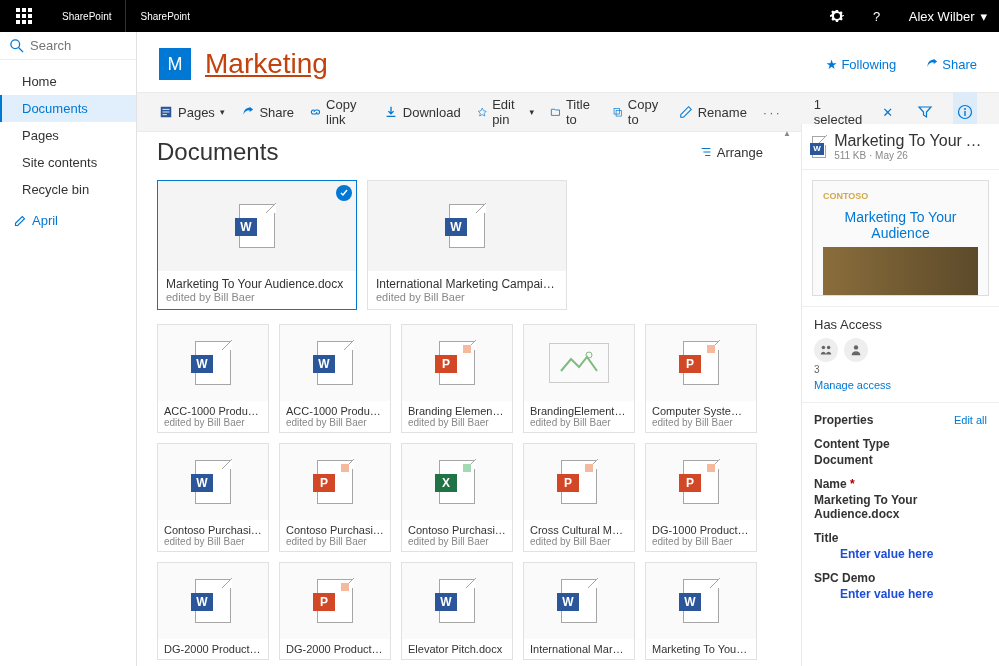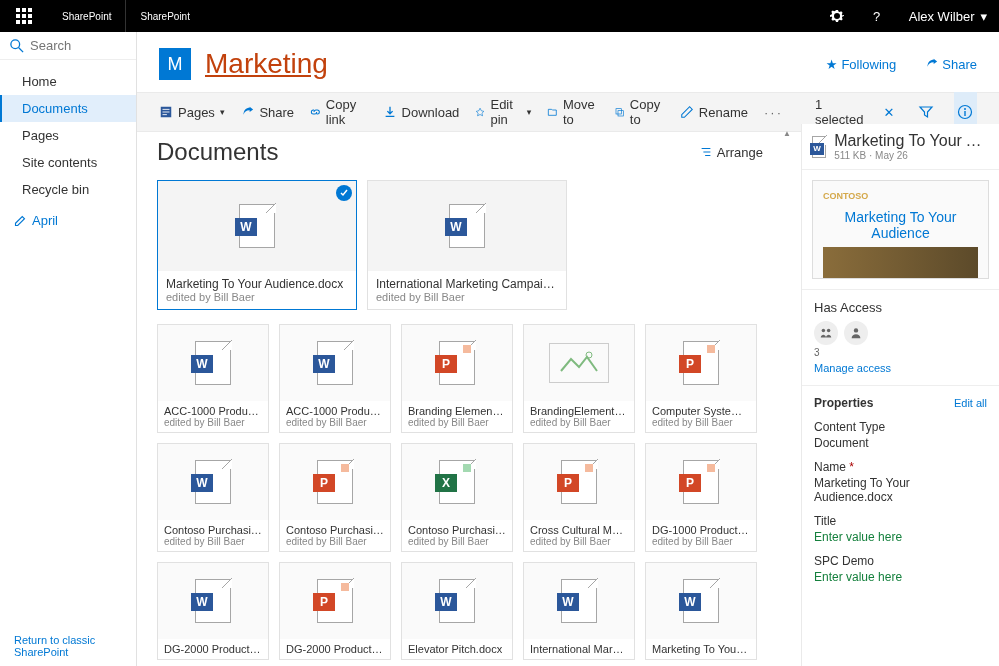--- a/index.html
+++ b/index.html
@@ -64,37 +64,37 @@
 .tile-sm .thumb { height: 76px; background: #fafafa; display: flex; align-items: center; justify-content: center; }
 .tile-sm .meta { padding: 4px 6px; font-size: 11px; }
 .tile-sm .fn { overflow: hidden; text-overflow: ellipsis; white-space: nowrap; }
 .tile-sm .sub { color: #888; font-size: 10px; }
 
 
 .details { position: absolute; right: 0; top: 92px; width: 198px; bottom: 0; border-left: 1px solid #eaeaea; background: #fff; overflow-y: auto; font-size: 12px; }
 .det-hdr { display: flex; gap: 8px; padding: 8px 10px; border-bottom: 1px solid #eee; align-items: center; }
 .det-hdr .tt { font-size: 16px; overflow: hidden; text-overflow: ellipsis; white-space: nowrap; }
 .det-hdr .sb { color: #888; font-size: 10px; }
-.preview { margin: 10px; height: 99px; border: 1px solid #ddd; background: #fafafa; position: relative; overflow: hidden; }
+.preview { margin: 10px; height: 116px; border: 1px solid #ddd; background: #fafafa; position: relative; overflow: hidden; }
 .preview .brand { position: absolute; top: 10px; left: 10px; font-size: 9px; color: #d4a84a; font-weight: bold; }
 .preview .ptxt { color: #0078d4; font-size: 14px; text-align: center; padding: 28px 10px 6px; }
 .preview .pimg { height: 50px; background: linear-gradient(90deg,#8a6d3b,#5c4a2a); margin: 0 10px; }
 .det-sec { padding: 10px 12px; border-top: 1px solid #eee; }
 .det-sec h4 { font-size: 13px; font-weight: 400; margin-bottom: 6px; }
 .access-row { display: flex; gap: 6px; align-items: center; }
 .access-ic { width: 24px; height: 24px; border-radius: 50%; background: #eee; display: flex; align-items: center; justify-content: center; font-size: 11px; }
 .manage { color: #0078d4; font-size: 11px; cursor: pointer; margin-top: 4px; display: inline-block; }
 .prop-sec { padding: 10px 12px; border-top: 1px solid #eee; }
 .prop-hdr { display: flex; align-items: center; }
 .edit-all { margin-left: auto; color: #0078d4; font-size: 11px; cursor: pointer; }
-.prop { margin-top: 10px; }
+.prop { margin-top: 10px; font-weight: bold; }
 .prop label { font-size: 12px; color: #333; display: block; }
 .prop .req { color: #a80000; }
 .prop .val { font-size: 12px; color: #333; margin-top: 2px; }
-.prop .ph { color: #15803d; }
+.prop .ph { color: #1d4ed8; margin-left: 26px; }
 
 
 .vscroll { position: absolute; right: 208px; top: 96px; width: 8px; bottom: 0; }
 .vscroll .arrow { height: 10px; display:flex;align-items:center;justify-content:center;font-size:8px;color:#888;}
 
 
 .ficon { width: 36px; height: 44px; position: relative; }
 .ficon .page { position: absolute; inset: 0; background: #fff; border: 1px solid #a6a6a6; }
 .ficon .fold { position: absolute; right: -1px; top: -1px; width: 10px; height: 10px; background: linear-gradient(135deg, transparent 49%, #a6a6a6 50%, #fff 52%); }
 .ficon .badge { position: absolute; left: -4px; top: 14px; width: 22px; height: 18px; display: flex; align-items: center; justify-content: center; color: #fff; font-weight: bold; font-size: 12px; }
@@ -156,21 +156,20 @@
     <div class="nav-item">Pages</div>
     <div class="nav-item">Site contents</div>
     <div class="nav-item">Recycle bin</div>
   </div>
   <div class="nav-edit">
     <svg width="12" height="12" viewBox="0 0 16 16">
         <path d="M2 11l9-9 3 3-9 9H2v-3z" fill="none" stroke="#0078d4" stroke-width="1.5"></path>
       </svg>
     <span>April</span>
   </div>
-  <div class="classic-link">Return to classic SharePoint</div>
 </div>
 
 <div class="content">
   <div class="site-header">
     <div class="site-logo">M</div>
     <div class="site-title">Marketing</div>
     <div class="header-spacer"></div>
     <div class="follow">
       <span style="color:#0078d4">★</span>
       <span>Following</span>
@@ -214,21 +213,21 @@
       <svg width="14" height="14" viewBox="0 0 16 16">
           <path d="M8 2l2 4 4 1-3 3 1 4-4-2-4 2 1-4-3-3 4-1z" fill="none" stroke="#0078d4"></path>
         </svg>
       <span>Edit pin</span>
       <span style="font-size:9px">▾</span>
     </div>
     <div class="cmd">
       <svg width="14" height="14" viewBox="0 0 16 16">
           <path d="M2 4h5l1 1h6v8H2z" fill="none" stroke="#0078d4" stroke-width="1.2"></path>
         </svg>
-      <span>Move to</span>
+      <span>Title to</span>
     </div>
     <div class="cmd">
       <svg width="14" height="14" viewBox="0 0 16 16">
           <rect x="3" y="3" width="8" height="8" fill="none" stroke="#0078d4"></rect>
           <rect x="6" y="6" width="8" height="8" fill="none" stroke="#0078d4"></rect>
         </svg>
       <span>Copy to</span>
     </div>
     <div class="cmd">
       <svg width="14" height="14" viewBox="0 0 16 16">

